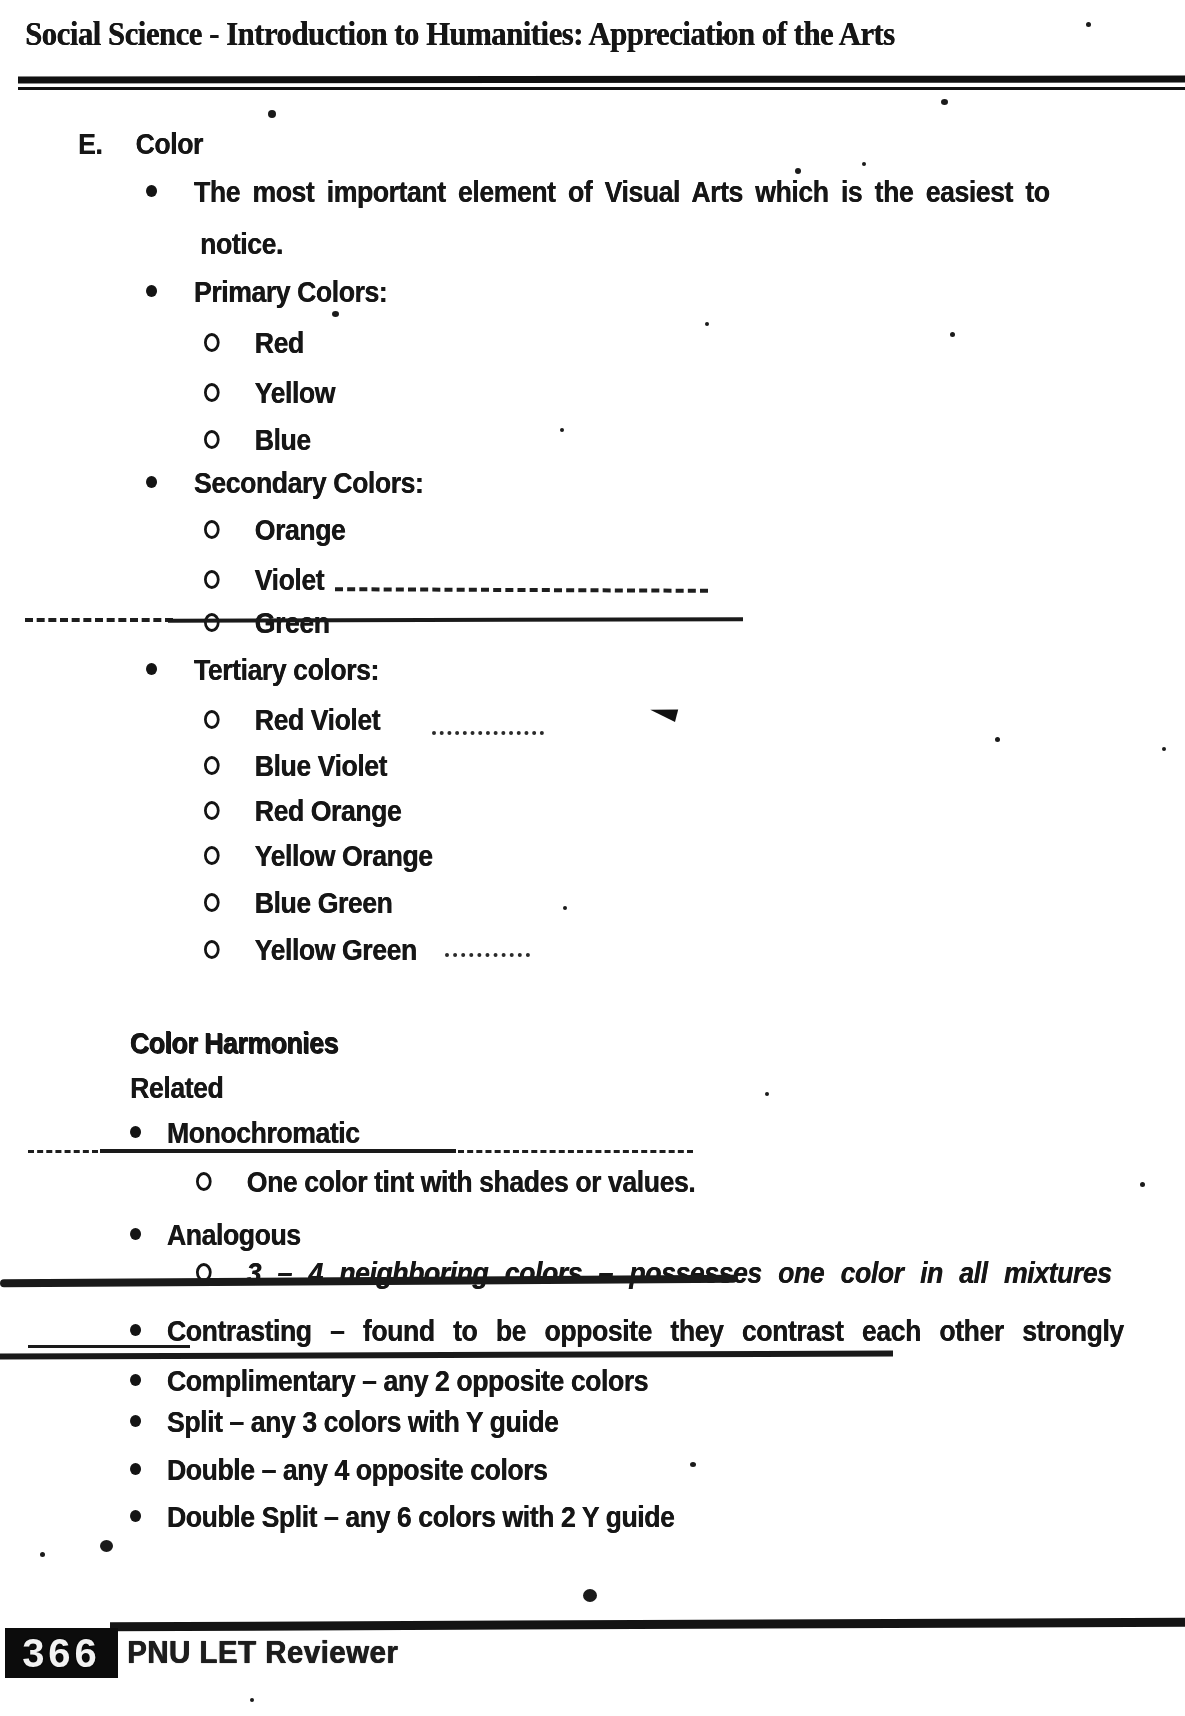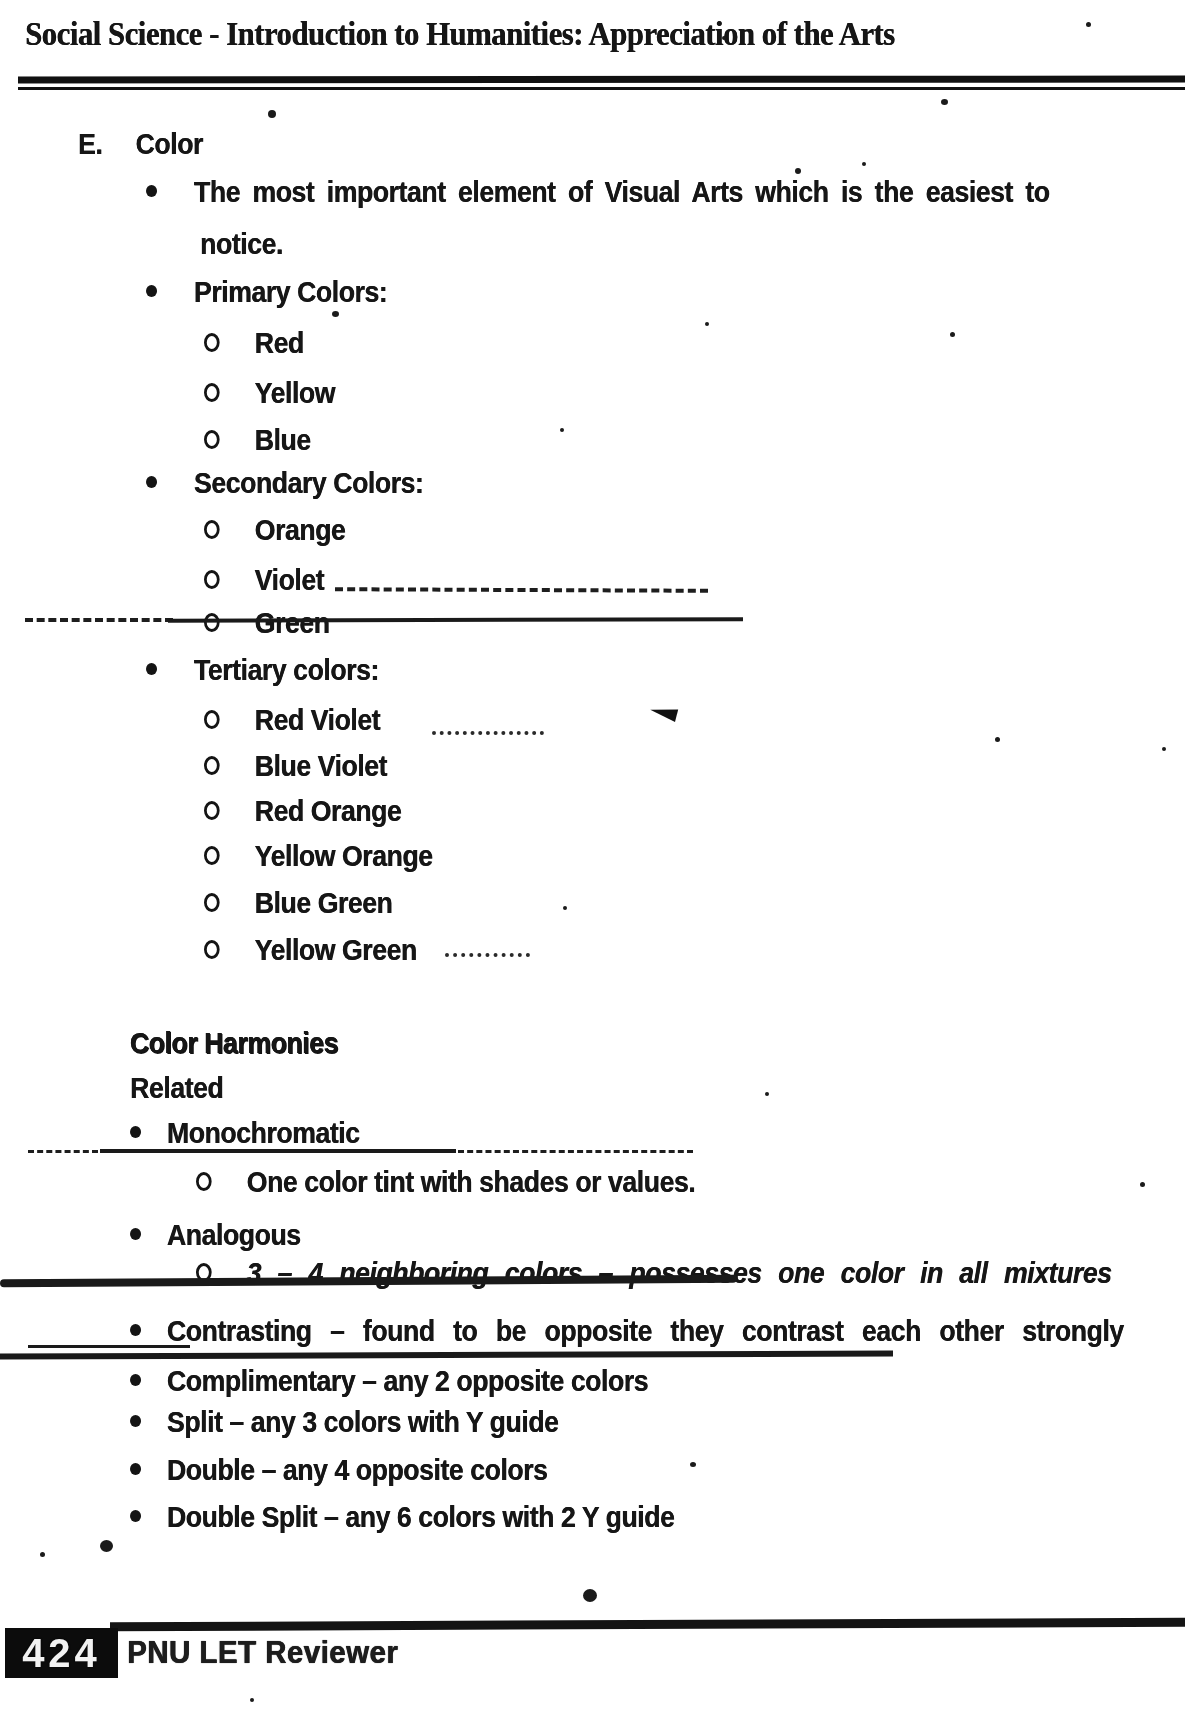--- a/index.html
+++ b/index.html
@@ -194,21 +194,21 @@
   </div>
   <div class="row" style="left:130px;top:1454px;">
     <span class="dot g3"></span><span>Double – any 4 opposite colors</span>
   </div>
   <div class="row" style="left:130px;top:1501px;">
     <span class="dot g3"></span><span>Double Split – any 6 colors with 2 Y guide</span>
   </div>
 
   <div class="footer-line" style="left:110px;top:1620px;width:1075px;height:9px;transform:rotate(-0.25deg);"></div>
   <div class="page-num-box">
-    <span class="page-num">424</span>
+    <span class="page-num">366</span>
   </div>
   <div class="footer-label">PNU LET Reviewer</div>
 
   <i class="nd" style="left:268px;top:110px;width:8px;height:8px;"></i>
   <i class="nd" style="left:722px;top:36px;width:4px;height:4px;"></i>
   <i class="nd" style="left:1086px;top:22px;width:5px;height:5px;"></i>
   <i class="nd" style="left:941px;top:99px;width:7px;height:6px;"></i>
   <i class="nd" style="left:795px;top:168px;width:6px;height:6px;"></i>
   <i class="nd" style="left:862px;top:162px;width:4px;height:4px;"></i>
   <i class="nd" style="left:332px;top:311px;width:7px;height:6px;"></i>

